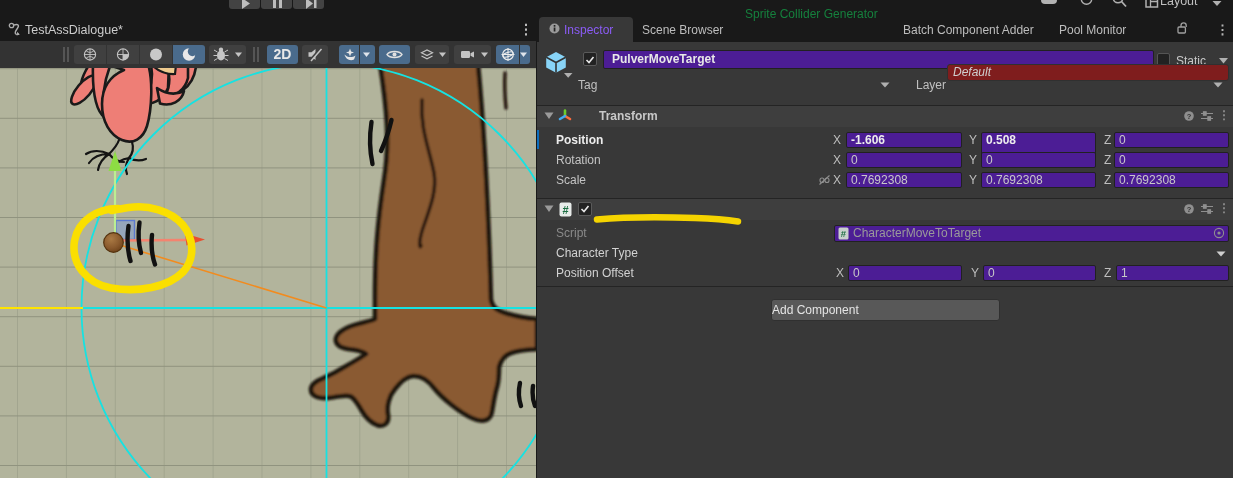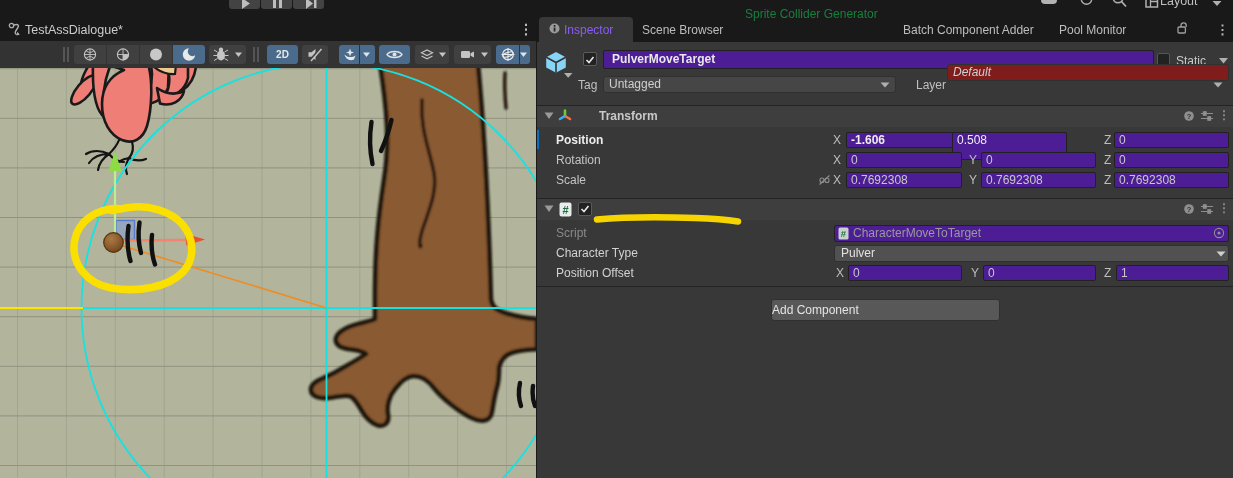--- a/index.html
+++ b/index.html
@@ -81,21 +81,21 @@
  <ellipse cx="10" cy="9.5" rx="4" ry="5" fill="#c4c4c4"></ellipse>
  <circle cx="10" cy="3.8" r="2.2" fill="#c4c4c4"></circle>
  <g stroke="#c4c4c4" stroke-width="1" fill="none">
   <path d="M6.5 6 L3 4 M6.2 9.5 H2.5 M6.5 12.5 L3 14.5 M13.5 6 L17 4 M13.8 9.5 H17.5 M13.5 12.5 L17 14.5"></path>
  </g>
  <path d="M24 6.5 L31 6.5 L27.5 11 Z" fill="#c4c4c4"></path>
 </svg>
 <div class="abs" style="left:253px;top:47px;width:1.5px;height:15px;background:#555;"></div>
 <div class="abs" style="left:257px;top:47px;width:1.5px;height:15px;background:#555;"></div>
 
-<div class="tbtn blue" style="left:267px;width:31px;border-radius:3px;color:#e8e8e8;font-size:10px;font-weight:bold;text-align:center;line-height:19px;">2D</div>
+<div class="tbtn blue" style="left:267px;width:31px;border-radius:3px;color:#e8e8e8;font-size:14px;font-weight:bold;text-align:center;line-height:19px;">2D</div>
 
 <div class="tbtn" style="left:302px;width:26px;border-radius:3px;"></div>
 <svg class="abs" style="left:302px;top:46px" width="26" height="17" viewBox="0 0 26 17">
  <path d="M6.5 6.3 H9.5 L13.5 3 V14 L9.5 10.7 H6.5 Z" fill="#c4c4c4"></path>
  <path d="M8 14.5 L18.5 2.5" stroke="#404040" stroke-width="2.6"></path>
  <path d="M9 15 L19.5 3" stroke="#c4c4c4" stroke-width="1.5"></path>
 </svg>
 
 <div class="tbtn blue" style="left:339px;width:36px;border-radius:3px;"></div>
 <svg class="abs" style="left:339px;top:46px" width="34" height="17" viewBox="0 0 34 17">
@@ -250,21 +250,20 @@
       <path d="M2.5 6 L5 8.5 L9.5 3" fill="none" stroke="#e8e8e8" stroke-width="1.6"></path>
     </svg>
 <div class="field" style="left:603px;top:50px;width:551px;height:19px;line-height:17px;font-weight:bold;color:#e8e8e8;padding-left:8px;">PulverMoveTarget</div>
 <div class="abs" style="left:1157px;top:53px;width:13px;height:13px;background:#222222;border:1px solid #555555;border-radius:2px;box-sizing:border-box;"></div>
 <div class="abs" style="left:1176px;top:54px;color:#c8c8c8;font-size:12px;">Static</div>
 <svg class="abs" style="left:1218px;top:57px" width="11" height="7" viewBox="0 0 11 7">
       <path d="M1 1 L10 1 L5.5 6.5 Z" fill="#b0b0b0"></path>
     </svg>
 
 <div class="abs" style="left:578px;top:78px;color:#c0c0c0;font-size:12px;">Tag</div>
-<div class="abs" style="left:603px;top:76px;width:293px;height:17px;background:#464646;border:1px solid #303030;border-radius:3px;box-sizing:border-box;color:#cfcfcf;font-size:12px;line-height:15px;padding-left:5px;">Untagged</div>
 <svg class="abs" style="left:880px;top:82px" width="10" height="6" viewBox="0 0 10 6">
       <path d="M0.5 0.5 L9.5 0.5 L5 5.5 Z" fill="#b0b0b0"></path>
     </svg>
 <div class="abs" style="left:916px;top:78px;color:#c0c0c0;font-size:12px;">Layer</div>
 <div class="abs" style="left:947px;top:64px;width:282px;height:17px;background:#7f1d1d;border:1px solid #303030;border-radius:3px;box-sizing:border-box;color:#cfcfcf;font-size:12px;line-height:15px;padding-left:5px;font-style:italic;">Default</div>
 <svg class="abs" style="left:1213px;top:82px" width="10" height="6" viewBox="0 0 10 6">
       <path d="M0.5 0.5 L9.5 0.5 L5 5.5 Z" fill="#b0b0b0"></path>
     </svg>
 
 <div class="hdr" style="top:105px;"></div>
@@ -299,21 +298,21 @@
 <svg class="abs" style="left:818px;top:174px" width="13" height="12" viewBox="0 0 13 12">
  <g fill="none" stroke="#8f8f8f" stroke-width="1.1">
   <rect x="2" y="4" width="4" height="4.5" rx="2"></rect>
         <rect x="7" y="4" width="4" height="4.5" rx="2"></rect>
   <path d="M1.5 10.5 L11.5 1.5"></path>
  </g>
 </svg>
 <div class="axl" style="left:833px;top:133px;">X</div>
     <div class="field" style="left:846px;top:132px;width:116px;height:16px;font-weight:bold;color:#ededed;">-1.606</div>
 <div class="axl" style="left:969px;top:133px;">Y</div>
-    <div class="field" style="left:952px;top:132px;width:115px;height:28px;font-weight:normal;color:#ededed;">0.508</div>
+    <div class="field" style="left:981px;top:132px;width:115px;height:28px;font-weight:bold;color:#ededed;">0.508</div>
 <div class="axl" style="left:1104px;top:133px;">Z</div>
     <div class="field" style="left:1114px;top:132px;width:115px;height:16px;">0</div>
 <div class="axl" style="left:833px;top:153px;">X</div>
     <div class="field" style="left:846px;top:152px;width:116px;height:16px;">0</div>
 <div class="axl" style="left:969px;top:153px;">Y</div>
     <div class="field" style="left:981px;top:152px;width:115px;height:16px;">0</div>
 <div class="axl" style="left:1104px;top:153px;">Z</div>
     <div class="field" style="left:1114px;top:152px;width:115px;height:16px;">0</div>
 <div class="axl" style="left:833px;top:173px;">X</div>
     <div class="field" style="left:846px;top:172px;width:116px;height:16px;">0.7692308</div>
@@ -355,21 +354,20 @@
 <div class="field" style="left:834px;top:225px;width:395px;height:17px;color:#9a9a9a;"><span style="margin-left:14px;">CharacterMoveToTarget</span></div>
 <svg class="abs" style="left:838px;top:227px" width="11" height="13" viewBox="0 0 11 13">
  <rect x="0.5" y="0.5" width="10" height="12" rx="1.5" fill="#c8d0cc"></rect>
  <text x="5.5" y="10" font-size="9.5" font-weight="bold" fill="#1c6e42" text-anchor="middle" font-family="Liberation Sans">#</text>
 </svg>
 <svg class="abs" style="left:1213px;top:227px" width="12" height="12" viewBox="0 0 12 12">
       <circle cx="6" cy="6" r="4.6" fill="none" stroke="#8f8f8f" stroke-width="1.1"></circle>
       <circle cx="6" cy="6" r="1.6" fill="#8f8f8f"></circle>
     </svg>
 <div class="rowlab" style="top:246px;color:#d2d2d2;">Character Type</div>
-<div class="abs" style="left:834px;top:245px;width:395px;height:17px;background:#515151;border:1px solid #303030;border-radius:3px;box-sizing:border-box;color:#e2e2e2;font-size:12px;line-height:15px;padding-left:6px;">Pulver</div>
 <svg class="abs" style="left:1216px;top:251px" width="10" height="6" viewBox="0 0 10 6">
       <path d="M0.5 0.5 L9.5 0.5 L5 5.5 Z" fill="#cfcfcf"></path>
     </svg>
 <div class="rowlab" style="top:266px;color:#d2d2d2;">Position Offset</div>
 <div class="axl" style="left:836px;top:266px;">X</div>
     <div class="field" style="left:848px;top:265px;width:114px;height:16px;">0</div>
 <div class="axl" style="left:971px;top:266px;">Y</div>
     <div class="field" style="left:983px;top:265px;width:113px;height:16px;">0</div>
 <div class="axl" style="left:1104px;top:266px;">Z</div>
     <div class="field" style="left:1116px;top:265px;width:113px;height:16px;">1</div>

